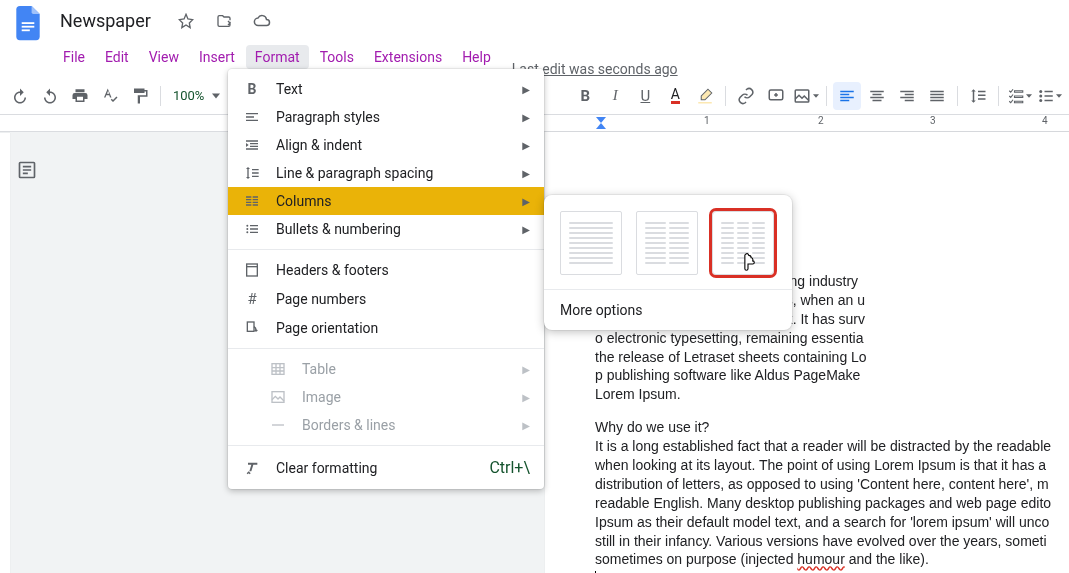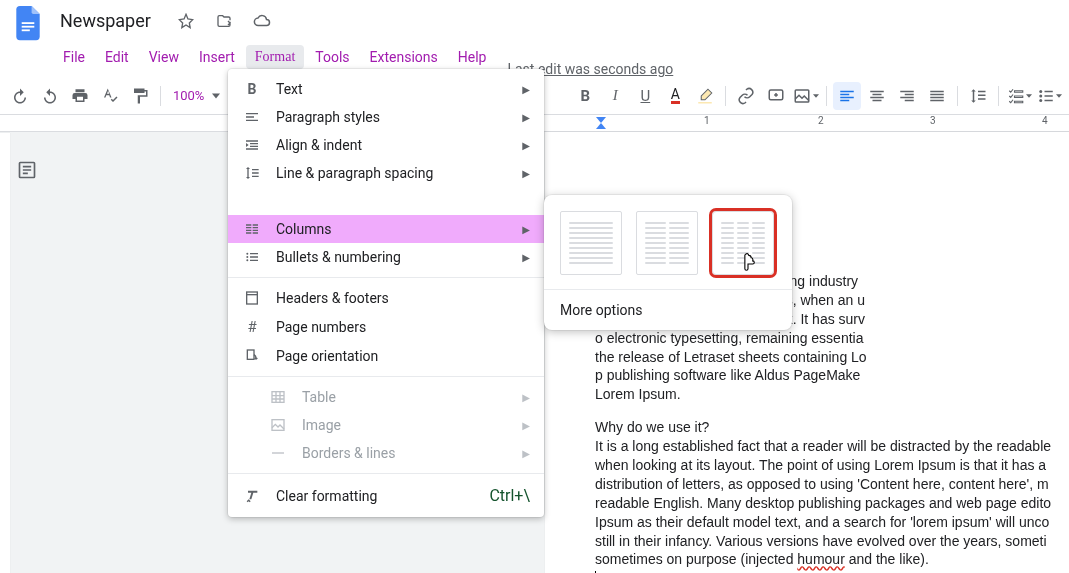--- a/index.html
+++ b/index.html
@@ -15,29 +15,29 @@
   }
 
   
   .header { display: flex; align-items: flex-start; padding: 6px 10px 0 10px; }
   .docs-logo { width: 36px; height: 36px; display:flex; align-items:center; justify-content:center; margin-right: 8px; }
   .title-row { display:flex; align-items:center; gap: 20px; padding: 2px 0; }
   .doc-title { font-size: 18px; color: #202124; padding: 2px 6px; }
   .title-icon { color:#5f6368; width:18px; height:18px; display:flex; align-items:center; justify-content:center; }
   .menu-row { display:flex; align-items:center; gap: 2px; padding-top: 2px; }
   .menu-item { padding: 4px 9px; cursor:pointer; color:#a21caf; font-size:14px; border-radius: 4px;}
-  .menu-item.active { background:#e8eaed;font-family:Liberation Serif, serif; }
+  .menu-item.active { background:#e8eaed; }
   .last-edit { color:#5f6368; text-decoration: underline; margin-left: 10px; font-size: 14px; cursor:pointer;margin-top:24px;}
 
   
   .toolbar { display:flex; align-items:center; border-bottom:1px solid #dadce0; padding: 3px 6px; height: 38px; gap:2px; }
   .tb-btn { width:28px; height:28px; display:flex; align-items:center; justify-content:center; color:#5f6368; border-radius:4px; cursor:pointer; position:relative; }
   .tb-btn.active { background:#e8f0fe; color:#1a73e8; }
   .tb-sep { width:1px; height:20px; background:#dadce0; margin: 0 4px; }
-  .zoom { font-size: 13px; color:#a21caf; padding: 0 6px; display:flex; align-items:center; gap:8px; }
+  .zoom { font-size: 13px; color:#14532d; padding: 0 6px; display:flex; align-items:center; gap:8px; }
 
   
   .workspace { position: relative; background:#f1f3f4; height: calc(573px - 70px - 38px); }
   .outline { position:absolute; left: 8px; top: 36px; width: 38px; height: 38px; display:flex; align-items:center; justify-content:center; color:#5f6368; }
   .ruler-top { position:absolute; left:0; right:0; top:0; height:17px; background:#fff; border-top: none; border-bottom:1px solid #dadce0; }
   .ruler-tick { position:absolute; top:0; font-size:10px; color:#5f6368;}
   .indent-marker { position:absolute; top:1px; left:595px; }
 
   .page { position:absolute; left:545px; top:17px; width:720px; background:#fff;  min-height:520px; padding: 50px 50px; font-family: Arial, sans-serif; line-height: 1.35; box-shadow: 0 0 1px rgba(0,0,0,.1);}
   .doc-text p { margin-bottom: 0; }
@@ -51,21 +51,21 @@
     left: 228px;
     top: 69px;
     width: 316px;
     background: #fff;
     box-shadow: 0 2px 6px rgba(0,0,0,.25), 0 0 0 1px rgba(0,0,0,.05);
     border-radius: 4px;
     padding: 6px 0;
     z-index: 20;
   }
   .dd-item { display:flex; align-items:center; padding: 6px 14px; color:#202124; cursor:pointer; gap: 14px; position:relative;}
-  .dd-item.hover { background:#f0abfc;margin-top:28px; }
+  .dd-item.hover { background:#eab308; }
   .dd-item.disabled { color:#9aa0a6;padding-left:40px; }
   .dd-icon { width: 20px; display:flex; align-items:center; justify-content:center; color:#5f6368; }
   .dd-item.disabled .dd-icon { color:#bdc1c6; }
   .dd-label { flex: 1; font-size: 14px; }
   .dd-arrow { color:#5f6368; font-size: 10px; }
   .dd-divider { height:1px; background:#e8eaed; margin: 6px 0; }
   .dd-shortcut { font-size: 16px; color:#14532d; }
 
   
   .submenu {

